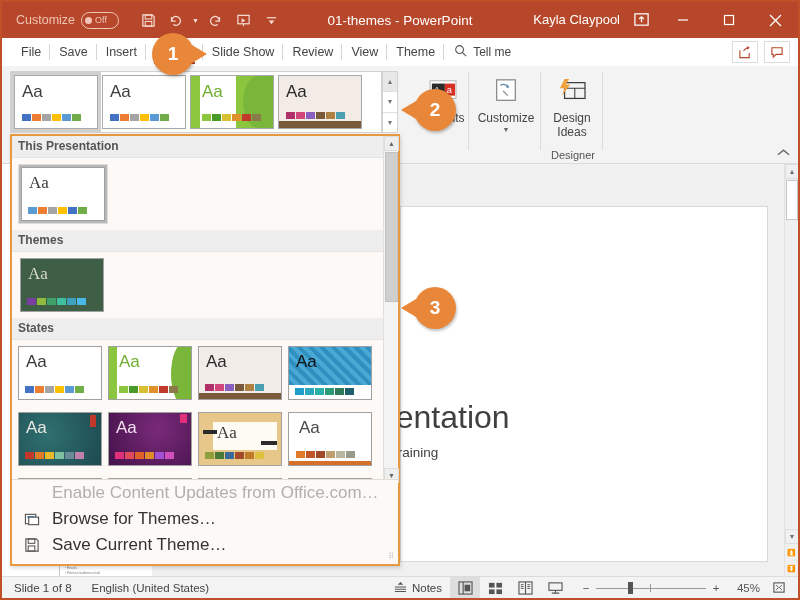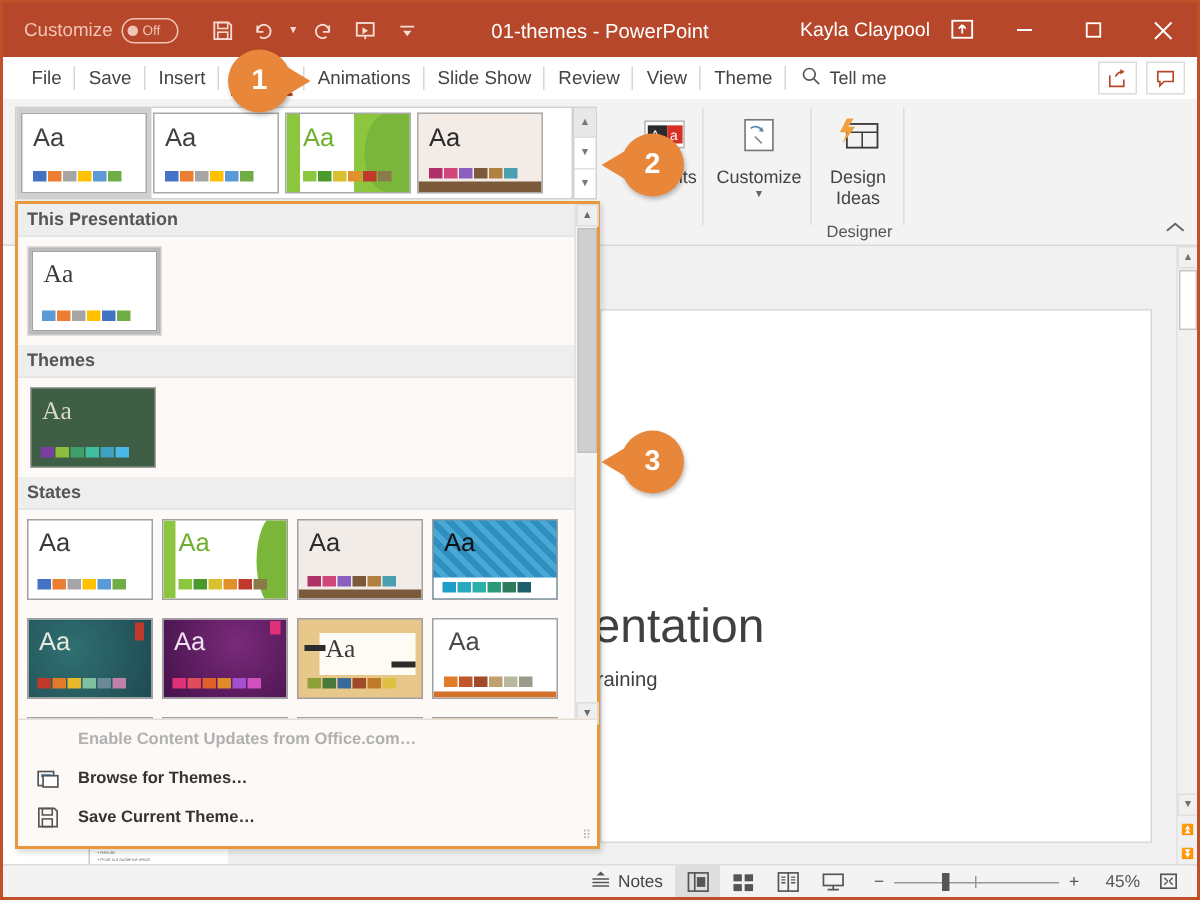--- a/index.html
+++ b/index.html
@@ -215,21 +215,21 @@
   }
   .dd-vs-thumb {
     position:absolute; left:1px; top:16px; width:13px; height:150px;
     background:#cfcfcf; border:1px solid #c2c2c2;
   }
 
   .dd-menu { position:absolute; left:0; right:0; bottom:0; height:85px; background:#fdf9f6;
              border-top:1px solid #e6ddd4; }
   .dd-item {
     height:26px; display:flex; align-items:center; gap:10px; padding-left:10px;
-    font-size:11px; color:#333;font-weight:bold;
+    font-size:17px; color:#333;
   }
   .dd-item.disabled { color:#b0b0b0; padding-left:40px; }
   .dd-ic { width:20px; display:flex; align-items:center; justify-content:center; color:#555; }
   .grip { position:absolute; right:4px; bottom:3px; font-size:8px; color:#b9b9b9; }
 
   
   .statusbar {
     position:absolute; left:0; bottom:0; width:796px; height:22px;
     background:#f3f3f3; border-top:1px solid #dcdcdc;
     display:flex; align-items:center; font-size:11.5px; color:#444;
@@ -347,21 +347,20 @@
           </svg>
       </div>
     </div>
   </div>
 
   <div class="tabbar">
     <div class="tab sep">File</div>
     <div class="tab sep">Save</div>
     <div class="tab sep">Insert</div>
     <div class="tab sep active">Design</div>
-    <div class="tab sep">Animations</div>
     <div class="tab sep">Slide Show</div>
     <div class="tab sep">Review</div>
     <div class="tab sep">View</div>
     <div class="tab sep">Theme</div>
     <div class="tellme">
       <span>
         <svg width="13" height="13" viewBox="0 0 14 14">
             <circle cx="6" cy="6" r="4.2" fill="none" stroke="#555" stroke-width="1.2"></circle>
             <path d="M9.2 9.2L13 13" stroke="#555" stroke-width="1.2"></path>
           </svg>
@@ -712,20 +711,24 @@
               <rect x="4.5" y="9.5" width="7" height="5.5" fill="none" stroke="#555" stroke-width="1.1"></rect>
             </svg>
         </span>
         <span>Save Current Theme…</span>
       </div>
       <div class="grip">⠿</div>
     </div>
   </div>
 
   <div class="statusbar">
+    <div class="sb-left">
+      <span>Slide 1 of 8</span>
+      <span>English (United States)</span>
+    </div>
     <div class="sb-right">
       <span class="sb-notes">
         <span>
           <svg width="13" height="12" viewBox="0 0 14 13">
               <path d="M7 1l3 3H4z" fill="#555"></path>
               <path d="M1 6.5h12M1 9h12M1 11.5h12" stroke="#555" stroke-width="1.1"></path>
             </svg>
         </span>
         <span>Notes</span>
       </span>

